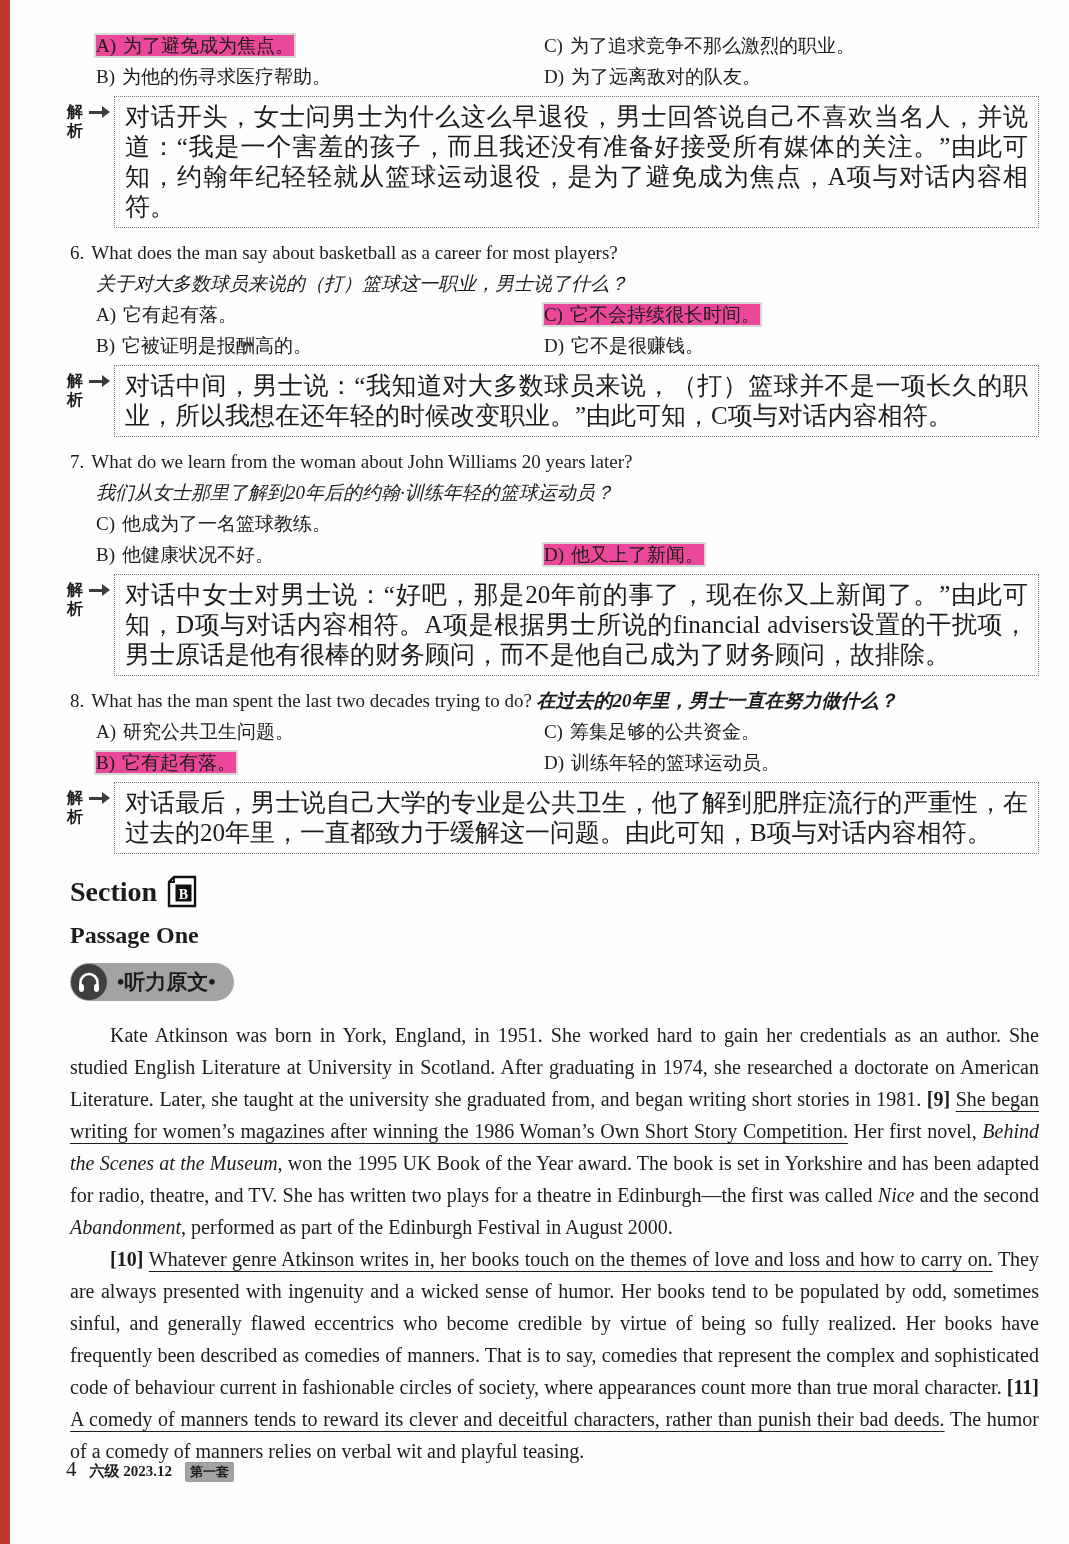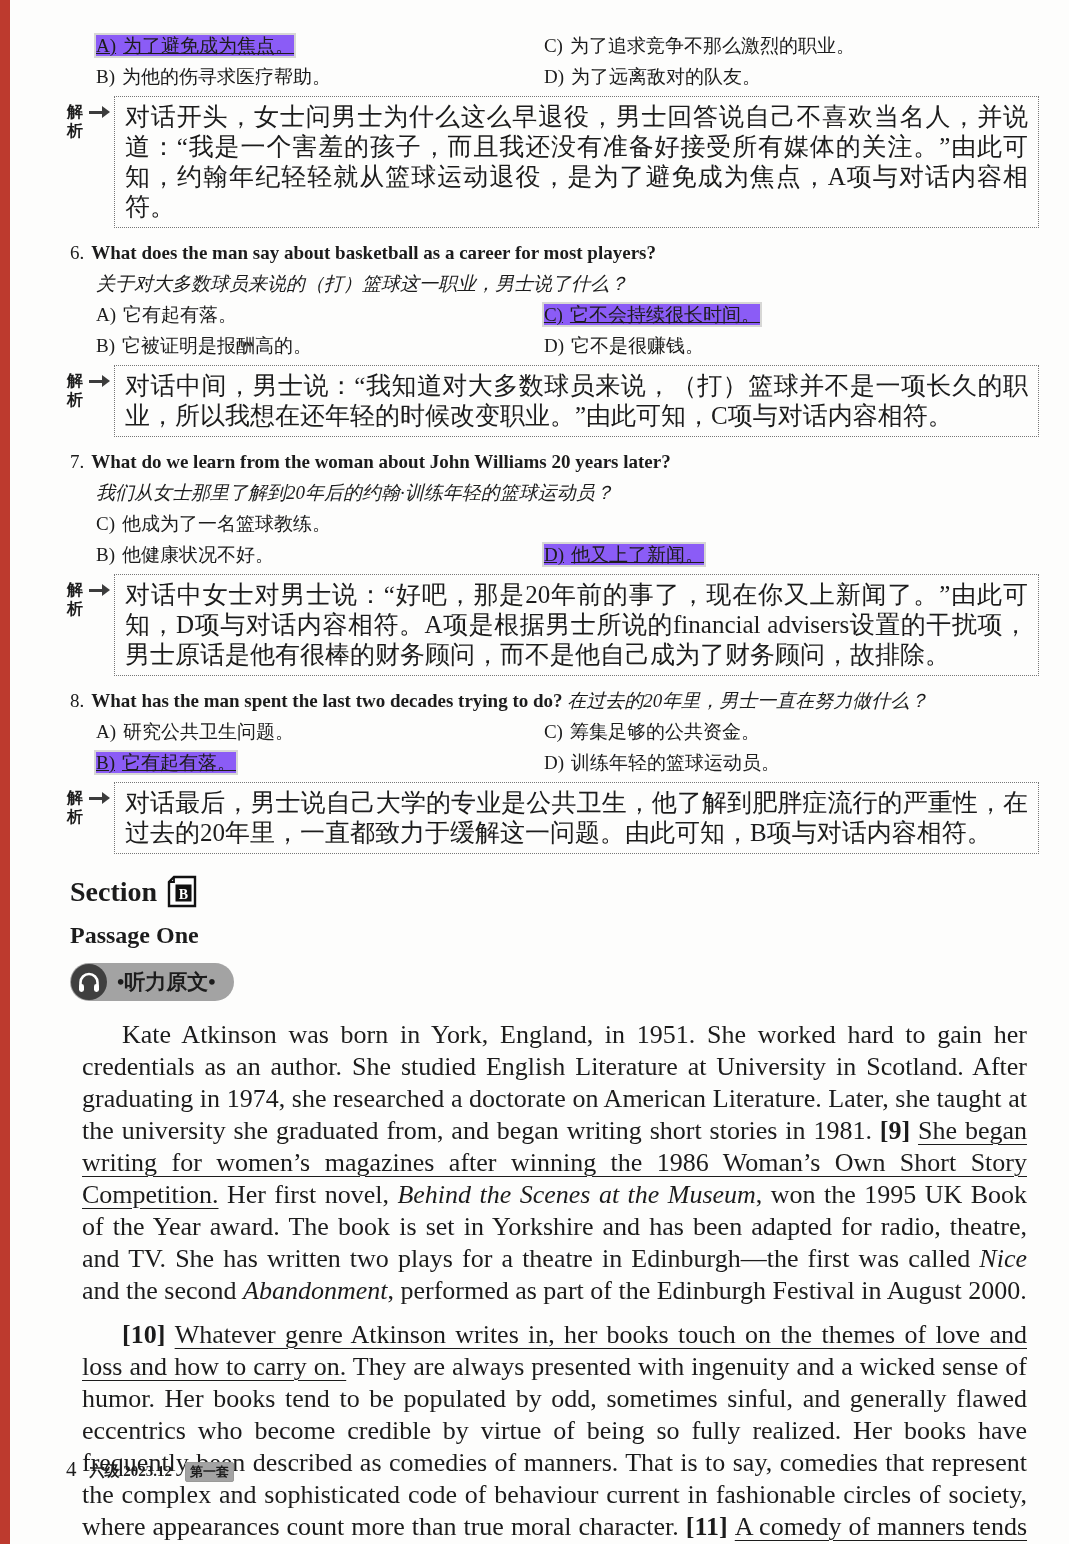--- a/index.html
+++ b/index.html
@@ -7,28 +7,28 @@
     width:1069px;height:1544px;position:relative;overflow:hidden;
     background:#fdfdfc;color:#1c1c1c;
     font-family:"Liberation Serif","DejaVu Serif",serif;
   }
   .edge-strip{position:absolute;left:0;top:0;width:10px;height:1544px;background:#bd3a2e;}
   .content{padding:30px 30px 0 70px;}
 
   
   .qline{font-size:19px;line-height:31px;}
   .qnum{margin-right:7px;}
-  .qen{font-weight:bold;}
+  .qen{font-weight:normal;}
   .qzh{margin-left:26px;font-size:19px;line-height:31px;font-style:italic;}
-  .qzh-inline{font-style:italic;font-weight:normal;}
+  .qzh-inline{font-style:italic;font-weight:bold;}
   .opt-row{display:flex;margin-left:26px;line-height:31px;font-size:19px;}
   .opt{flex:0 0 47.5%;}
   .opt + .opt{flex:1 1 auto;}
   .optwrap{display:inline;}
-  .optwrap.hl{background:#8b5cf6;box-shadow:0 0 0 2px #d7d7d5;text-decoration:underline;}
+  .optwrap.hl{background:#ec4899;box-shadow:0 0 0 2px #d7d7d5;}
   .ol{margin-right:7px;}
 
   
   .analysis{position:relative;margin:4px 0 9px 0;padding-left:44px;}
   .jx-label{
     position:absolute;left:-3px;top:6px;width:21px;
     font-size:16px;font-weight:bold;line-height:19px;word-break:break-all;
     font-family:"Liberation Sans","DejaVu Sans",sans-serif;
   }
   .jx-arrow{position:absolute;left:19px;top:15px;width:13px;height:3px;background:#3c3c3c;}
@@ -42,21 +42,21 @@
   .section-h{margin-top:20px;font-size:28px;font-weight:bold;display:flex;align-items:center;gap:7px;text-align:center;}
   .passage-h{margin-top:12px;font-size:24px;font-weight:bold;}
   .transcript{
     margin-top:14px;display:inline-flex;align-items:center;gap:9px;
     background:#a3a3a3;border-radius:19px;height:38px;padding:0 18px 0 0;
   }
   .transcript .txt{font-size:21px;font-weight:bold;}
 
   
   .passage{margin-top:14px;}
-  .passage p{font-size:26px;line-height:32px;text-align:justify;text-indent:40px;margin:12px;}
+  .passage p{font-size:20px;line-height:32px;text-align:justify;text-indent:40px;margin:0;}
   .b{font-weight:bold;}
   .u{text-decoration:underline;text-underline-offset:5px;text-decoration-thickness:1.2px;}
   .i{font-style:italic;}
 
   
   .footer{position:absolute;left:66px;bottom:62px;display:flex;align-items:baseline;gap:13px;}
   .pgnum{font-size:21px;}
   .exam{font-size:15px;font-weight:bold;}
   .setbadge{
     font-size:13px;font-weight:bold;background:#a3a3a3;border:1px solid #9a9a98;

